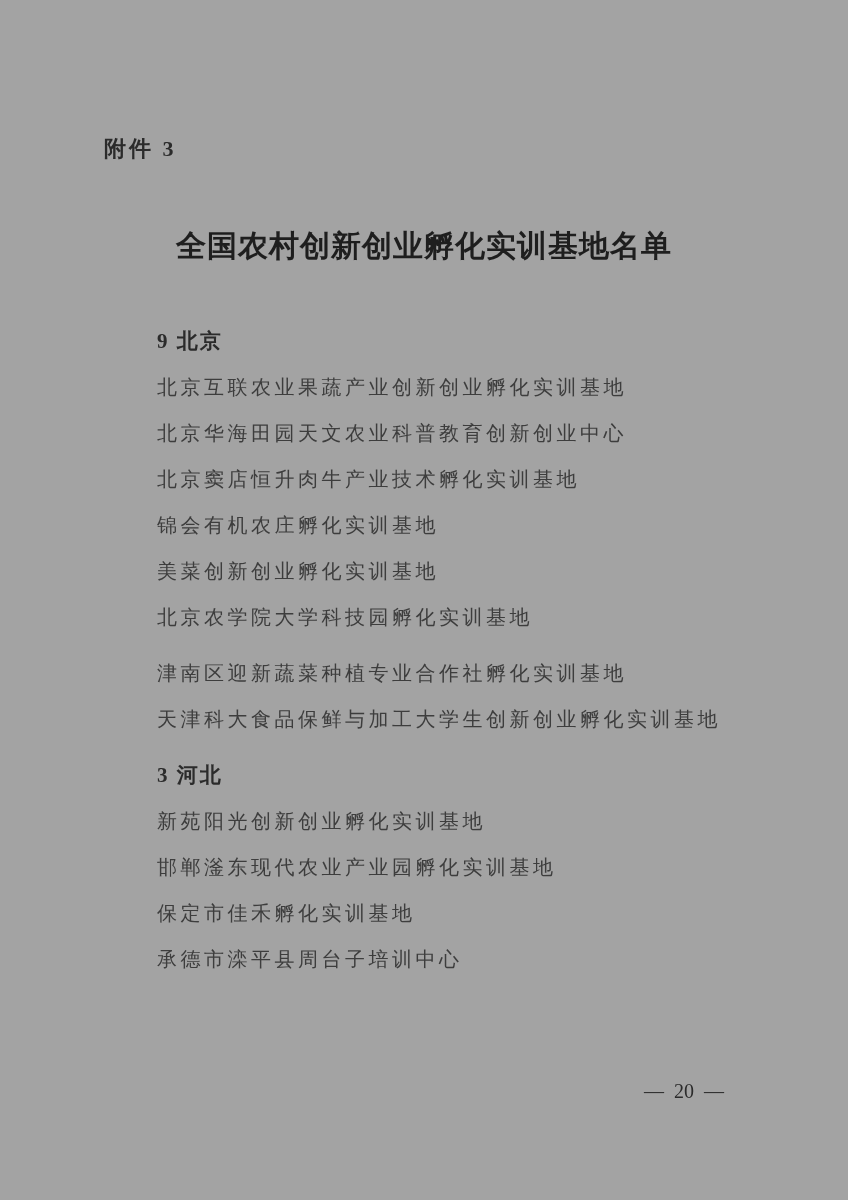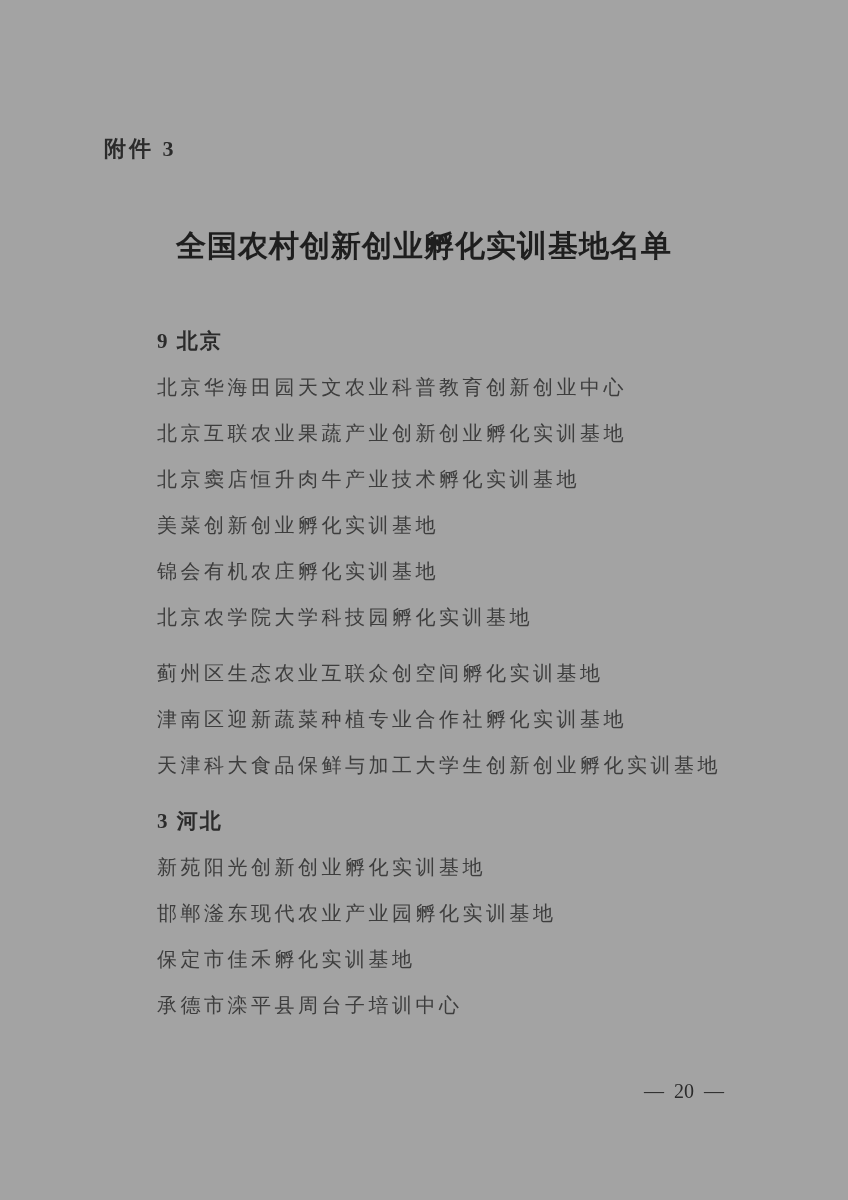--- a/index.html
+++ b/index.html
@@ -77,30 +77,29 @@
 <div class="page">
 
   <div class="attachment">附件 3</div>
 
   <h1 class="title">全国农村创新创业孵化实训基地名单</h1>
 
   <div class="content">
 
     <div class="section">
       <div class="section-heading">9 北京</div>
+      <div class="base-item">北京互联农业果蔬产业创新创业孵化实训基地</div>
       <div class="base-item">北京华海田园天文农业科普教育创新创业中心</div>
-      <div class="base-item">北京互联农业果蔬产业创新创业孵化实训基地</div>
       <div class="base-item">北京窦店恒升肉牛产业技术孵化实训基地</div>
+      <div class="base-item">锦会有机农庄孵化实训基地</div>
       <div class="base-item">美菜创新创业孵化实训基地</div>
-      <div class="base-item">锦会有机农庄孵化实训基地</div>
       <div class="base-item">北京农学院大学科技园孵化实训基地</div>
     </div>
 
     <div class="section">
-      <div class="base-item">蓟州区生态农业互联众创空间孵化实训基地</div>
       <div class="base-item">津南区迎新蔬菜种植专业合作社孵化实训基地</div>
       <div class="base-item">天津科大食品保鲜与加工大学生创新创业孵化实训基地</div>
     </div>
 
     <div class="section">
       <div class="section-heading">3 河北</div>
       <div class="base-item">新苑阳光创新创业孵化实训基地</div>
       <div class="base-item">邯郸滏东现代农业产业园孵化实训基地</div>
       <div class="base-item">保定市佳禾孵化实训基地</div>
       <div class="base-item">承德市滦平县周台子培训中心</div>

